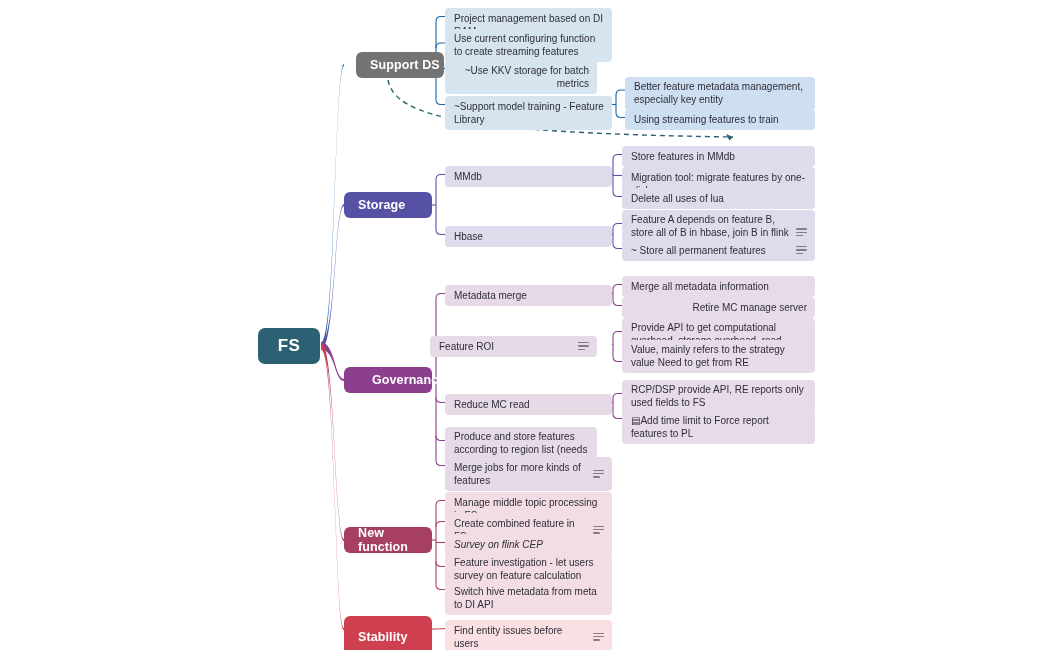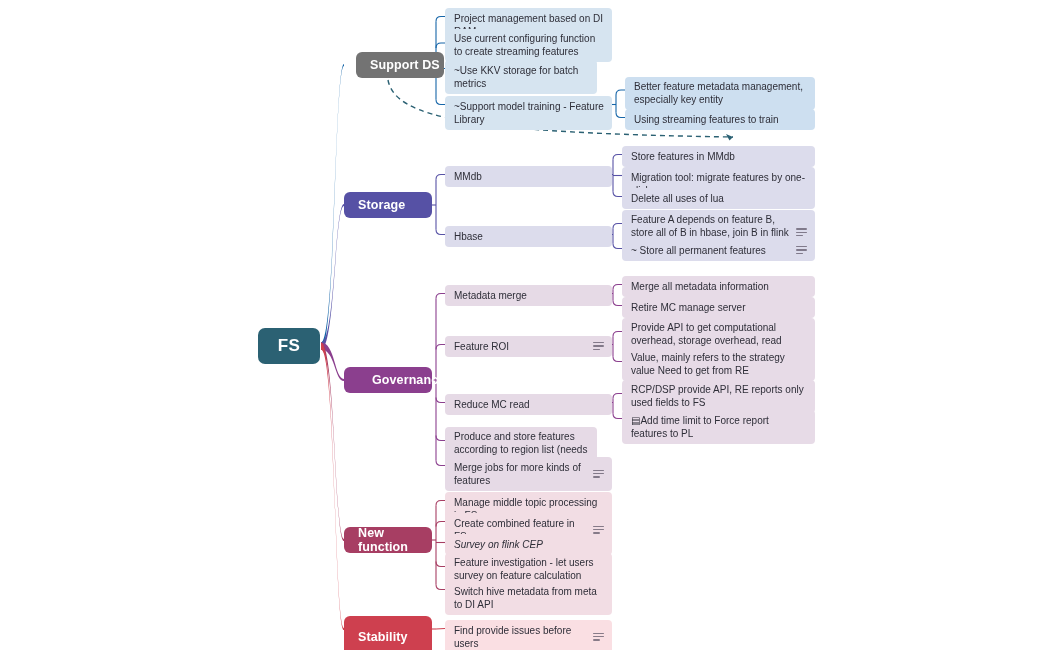--- a/index.html
+++ b/index.html
@@ -144,21 +144,21 @@
 <div class="node root" style="left: 258px; top: 328px; width: 62px; height: 36px; background: rgb(43, 97, 115);">
       <span>FS</span>
     </div>
     <div class="node branch c-blue" style="left: 344px; top: 52px; width: 88px; height: 26px; background: #737373; margin-left: 12px;">Support DS</div>
     <div class="node leaf" style="left: 445px; top: 8px; width: 167px; min-height: 17px; background: rgb(214, 228, 240);">
       <span class="txt">Project management based on DI RAM</span>
     </div>
     <div class="node leaf two-line" style="left: 445px; top: 29px; width: 167px; min-height: 28px; background: rgb(214, 228, 240);">
       <span class="txt">Use current configuring function to create streaming features</span>
     </div>
-    <div class="node leaf" style="left: 445px; top: 60px; width: 152px; min-height: 17px; background: rgb(214, 228, 240);">
+    <div class="node leaf" style="left: 445px; top: 60px; width: 152px; min-height: 17px; background: rgb(214, 228, 240); text-align: right;">
       <span class="txt">~Use KKV storage for batch metrics</span>
     </div>
     <div class="node leaf" style="left: 445px; top: 96px; width: 167px; min-height: 17px; background: rgb(214, 228, 240);">
       <span class="txt">~Support model training - Feature Library</span>
     </div>
     <div class="node leaf two-line" style="left: 625px; top: 77px; width: 190px; min-height: 26px; background: rgb(205, 223, 240);">
       <span class="txt">Better feature metadata management, especially key entity</span>
     </div>
     <div class="node leaf" style="left: 625px; top: 109px; width: 190px; min-height: 17px; background: rgb(205, 223, 240);">
       <span class="txt">Using streaming features to train</span>
@@ -195,35 +195,35 @@
         <i></i>
       </span>
     </div>
     <div class="node branch c-purple" style="left: 344px; top: 367px; width: 88px; height: 26px; background: rgb(139, 63, 142);">Governance</div>
     <div class="node leaf" style="left: 445px; top: 285px; width: 167px; min-height: 17px; background: rgb(230, 218, 230);">
       <span class="txt">Metadata merge</span>
     </div>
     <div class="node leaf" style="left: 622px; top: 276px; width: 193px; min-height: 17px; background: rgb(231, 219, 231);">
       <span class="txt">Merge all metadata information</span>
     </div>
-    <div class="node leaf" style="left: 622px; top: 297px; width: 193px; min-height: 17px; background: rgb(231, 219, 231);">
+    <div class="node leaf" style="left: 622px; top: 297px; width: 193px; min-height: 17px; background: rgb(231, 219, 231); text-align: right;">
       <span class="txt">Retire MC manage server</span>
     </div>
-    <div class="node leaf" style="left: 445px; top: 336px; width: 167px; min-height: 17px; background: rgb(230, 218, 230);">
+    <div class="node leaf" style="left: 430px; top: 336px; width: 167px; min-height: 17px; background: rgb(230, 218, 230);">
       <span class="txt">Feature ROI</span>
       <span class="note-icon">
         <i></i>
         <i></i>
         <i></i>
       </span>
     </div>
     <div class="node leaf two-line" style="left: 622px; top: 318px; width: 193px; min-height: 27px; background: rgb(231, 219, 231);">
       <span class="txt">Provide API to get computational overhead, storage overhead, read amount</span>
     </div>
-    <div class="node leaf two-line" style="left: 622px; top: 348px; width: 193px; min-height: 27px; background: rgb(231, 219, 231);">
+    <div class="node leaf two-line" style="left: 622px; top: 340px; width: 193px; min-height: 27px; background: rgb(231, 219, 231);">
       <span class="txt">Value, mainly refers to the strategy value Need to get from RE</span>
     </div>
     <div class="node leaf" style="left: 445px; top: 394px; width: 167px; min-height: 17px; background: rgb(230, 218, 230);">
       <span class="txt">Reduce MC read</span>
     </div>
     <div class="node leaf two-line" style="left: 622px; top: 380px; width: 193px; min-height: 27px; background: rgb(231, 219, 231);">
       <span class="txt">RCP/DSP provide API, RE reports only used fields to FS</span>
     </div>
     <div class="node leaf" style="left: 622px; top: 410px; width: 193px; min-height: 17px; background: rgb(231, 219, 231); justify-content: flex-end;">
       <span class="txt">▤Add time limit to Force report features to PL</span>
@@ -255,20 +255,20 @@
       <span class="txt">Survey on flink CEP</span>
     </div>
     <div class="node leaf two-line" style="left: 445px; top: 553px; width: 167px; min-height: 27px; background: rgb(242, 221, 228);">
       <span class="txt">Feature investigation -  let users survey on feature calculation issues by themselves</span>
     </div>
     <div class="node leaf" style="left: 445px; top: 581px; width: 167px; min-height: 17px; background: rgb(242, 221, 228); align-items: flex-end;">
       <span class="txt">Switch hive metadata from meta to DI API</span>
     </div>
     <div class="node branch c-red" style="left: 344px; top: 616px; width: 88px; height: 42px; background: rgb(206, 64, 79);">Stability</div>
     <div class="node leaf" style="left: 445px; top: 620px; width: 167px; min-height: 17px; background: rgb(250, 223, 227);">
-      <span class="txt">Find provide issues before users</span>
+      <span class="txt">Find entity issues before users</span>
       <span class="note-icon">
         <i></i>
         <i></i>
         <i></i>
       </span>
     </div>
   </div>
 
 </body></html>

